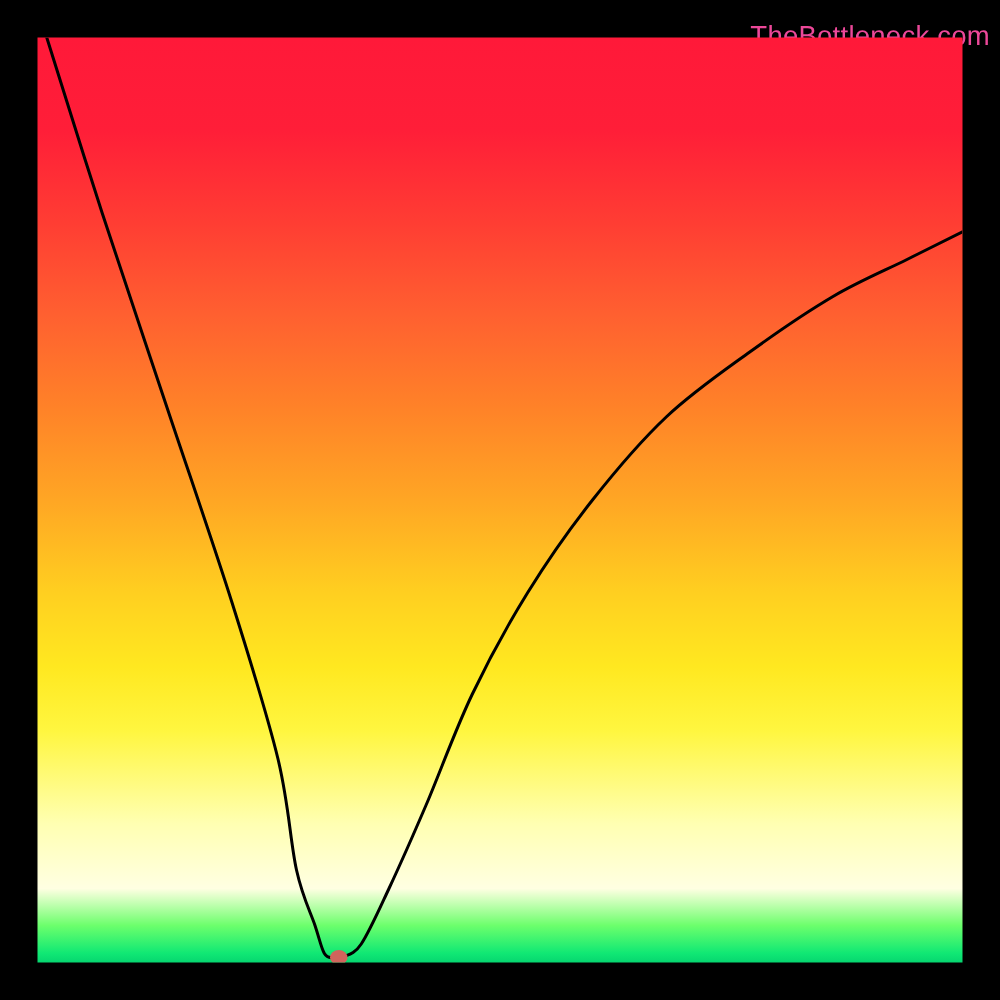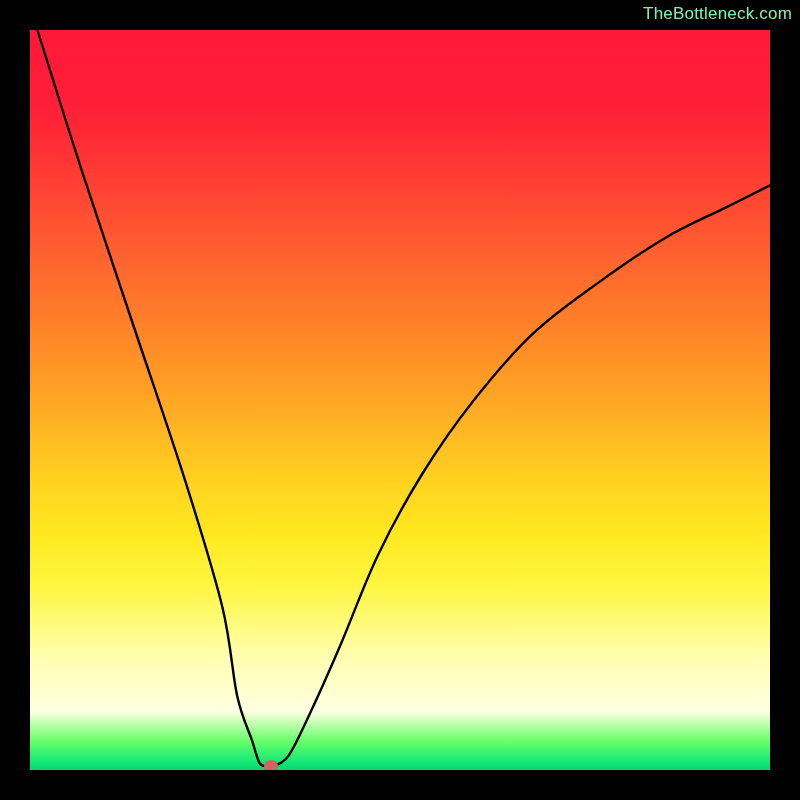--- a/index.html
+++ b/index.html
@@ -47,24 +47,24 @@
     position: absolute;
     top: 0;
     left: 0;
     width: 740px;
     height: 740px;
     display: block;
     pointer-events: none;
   }
   .watermark {
     position: absolute;
-    top: 4px;
+    top: 16px;
     right: 8px;
-    color: #86efac;
-    font-size: 17px;
+    color: #ec4899;
+    font-size: 22px;
     letter-spacing: 0.2px;
     user-select: none;
   }
   .marker {
     position: absolute;
     width: 14px;
     height: 12px;
     border-radius: 50% / 50%;
     background: #d1645c;
     transform: translate(-50%, -50%);

